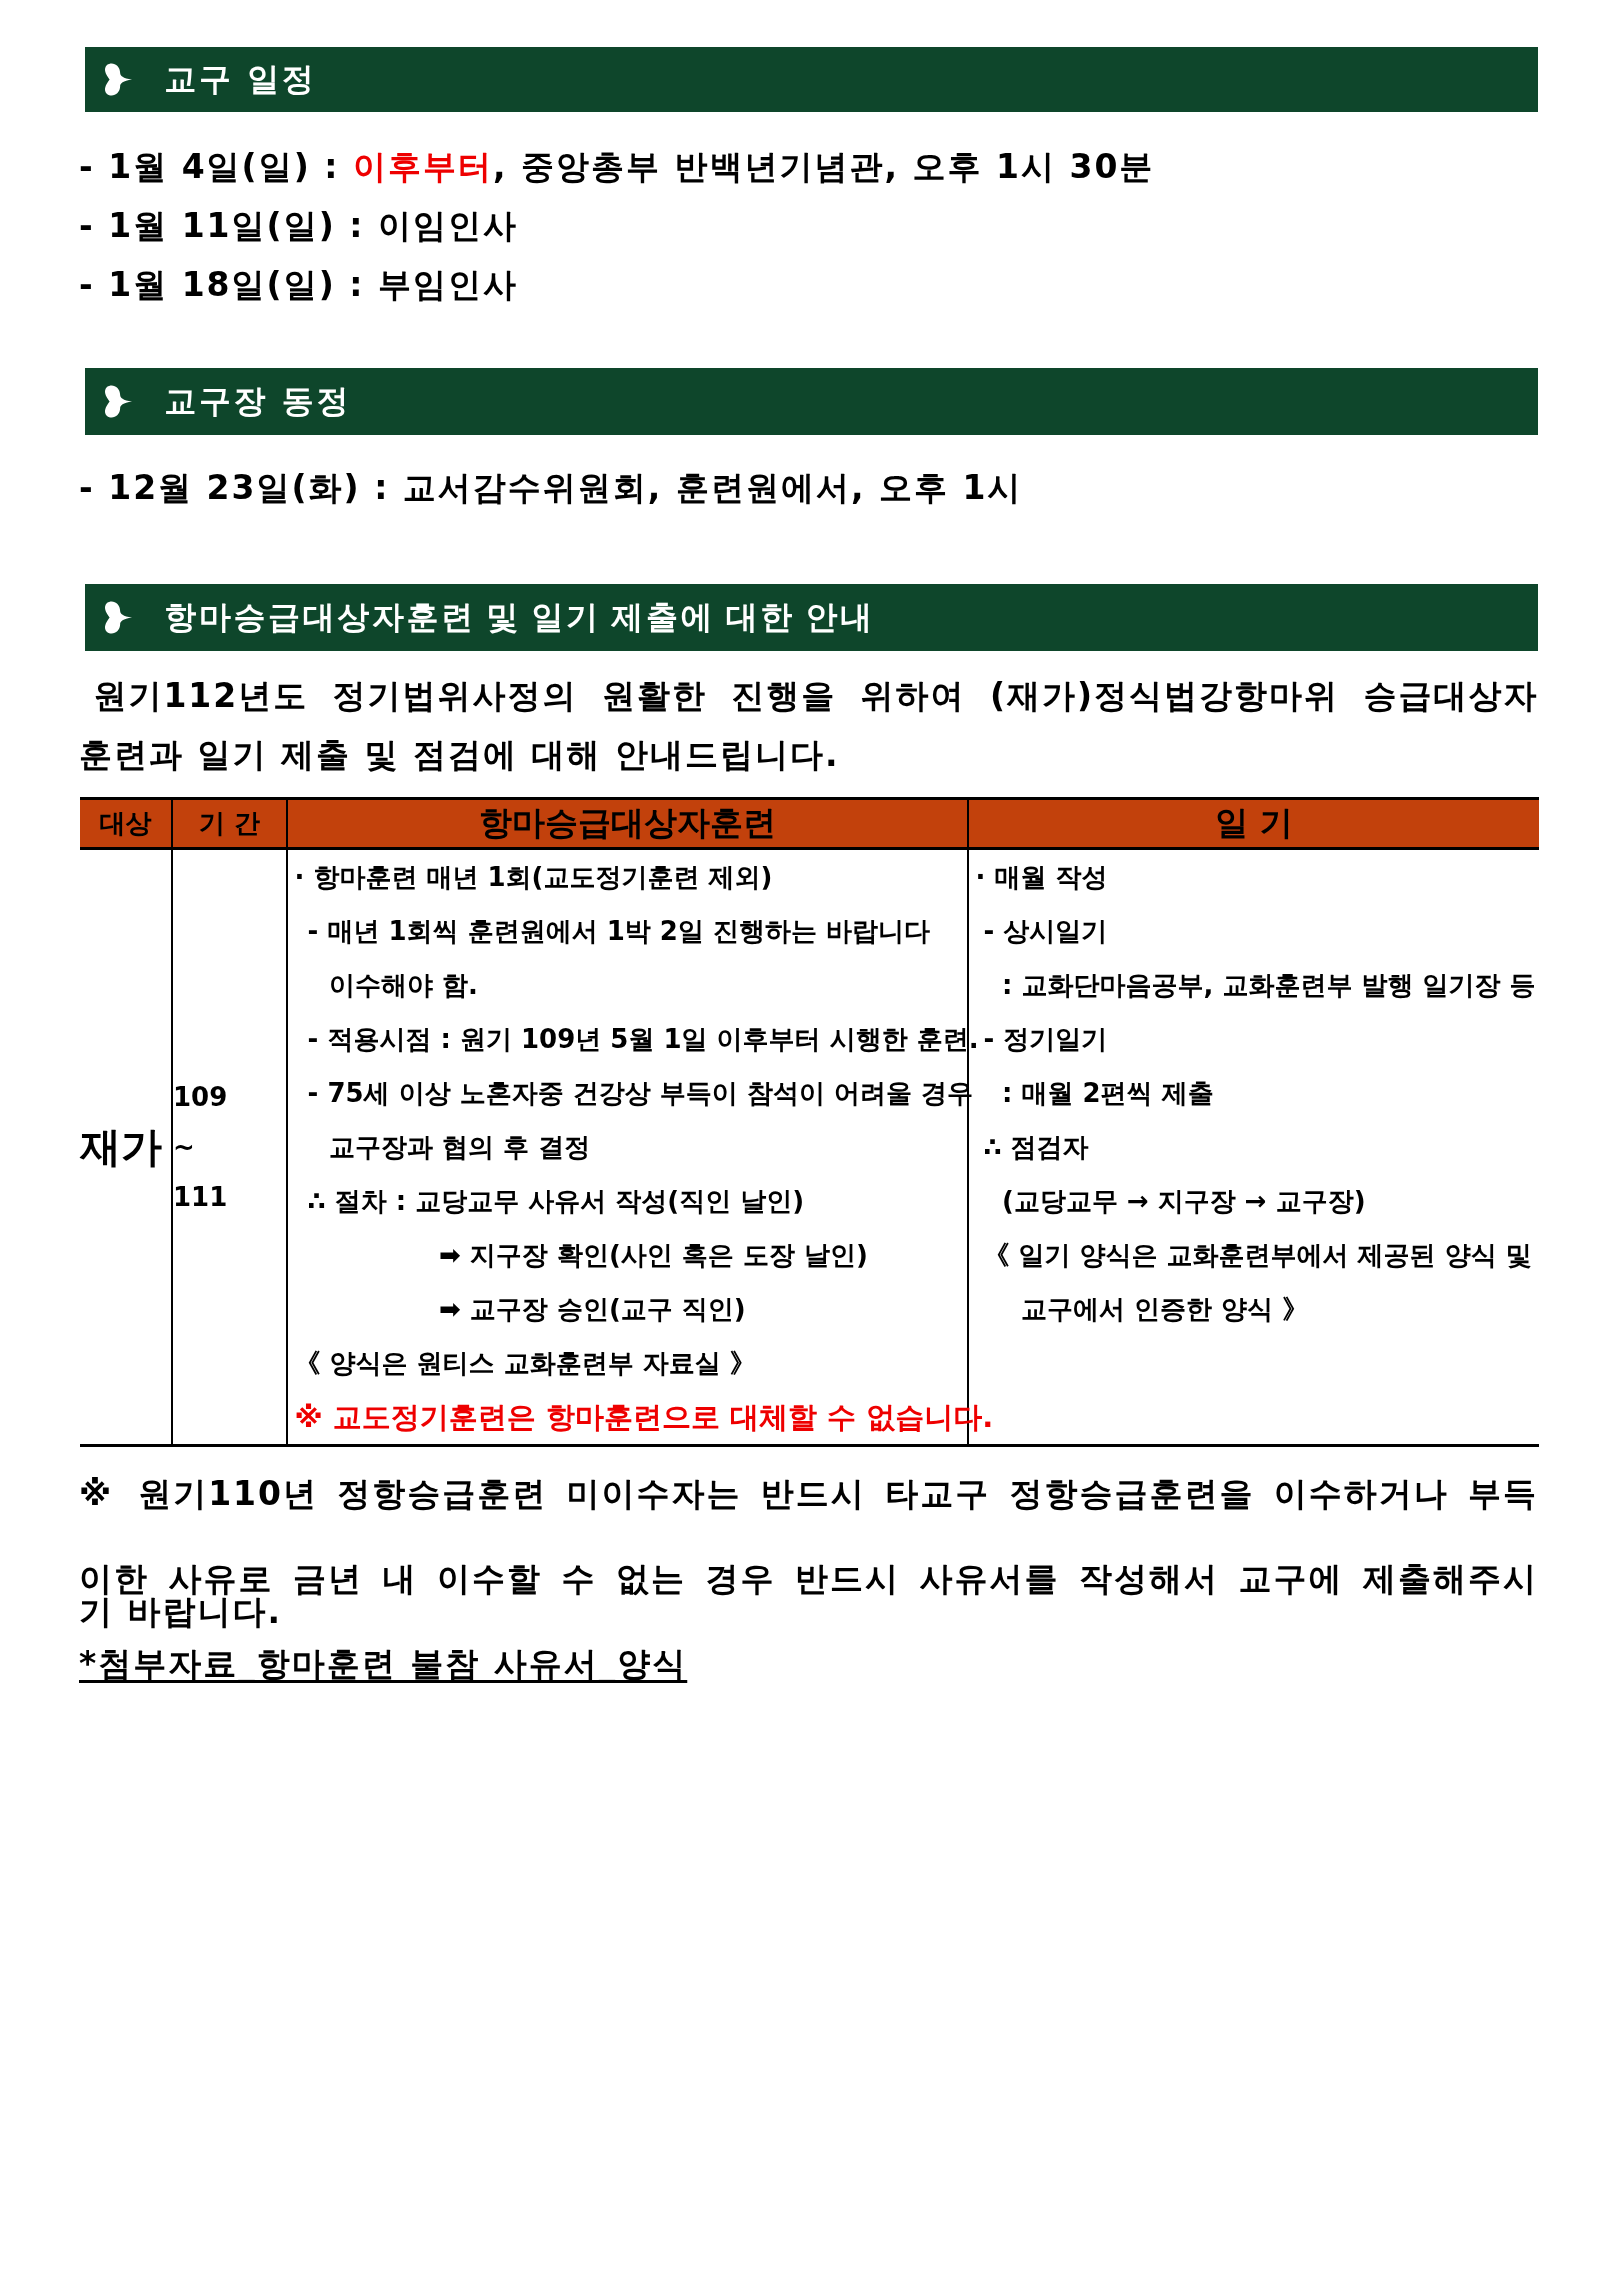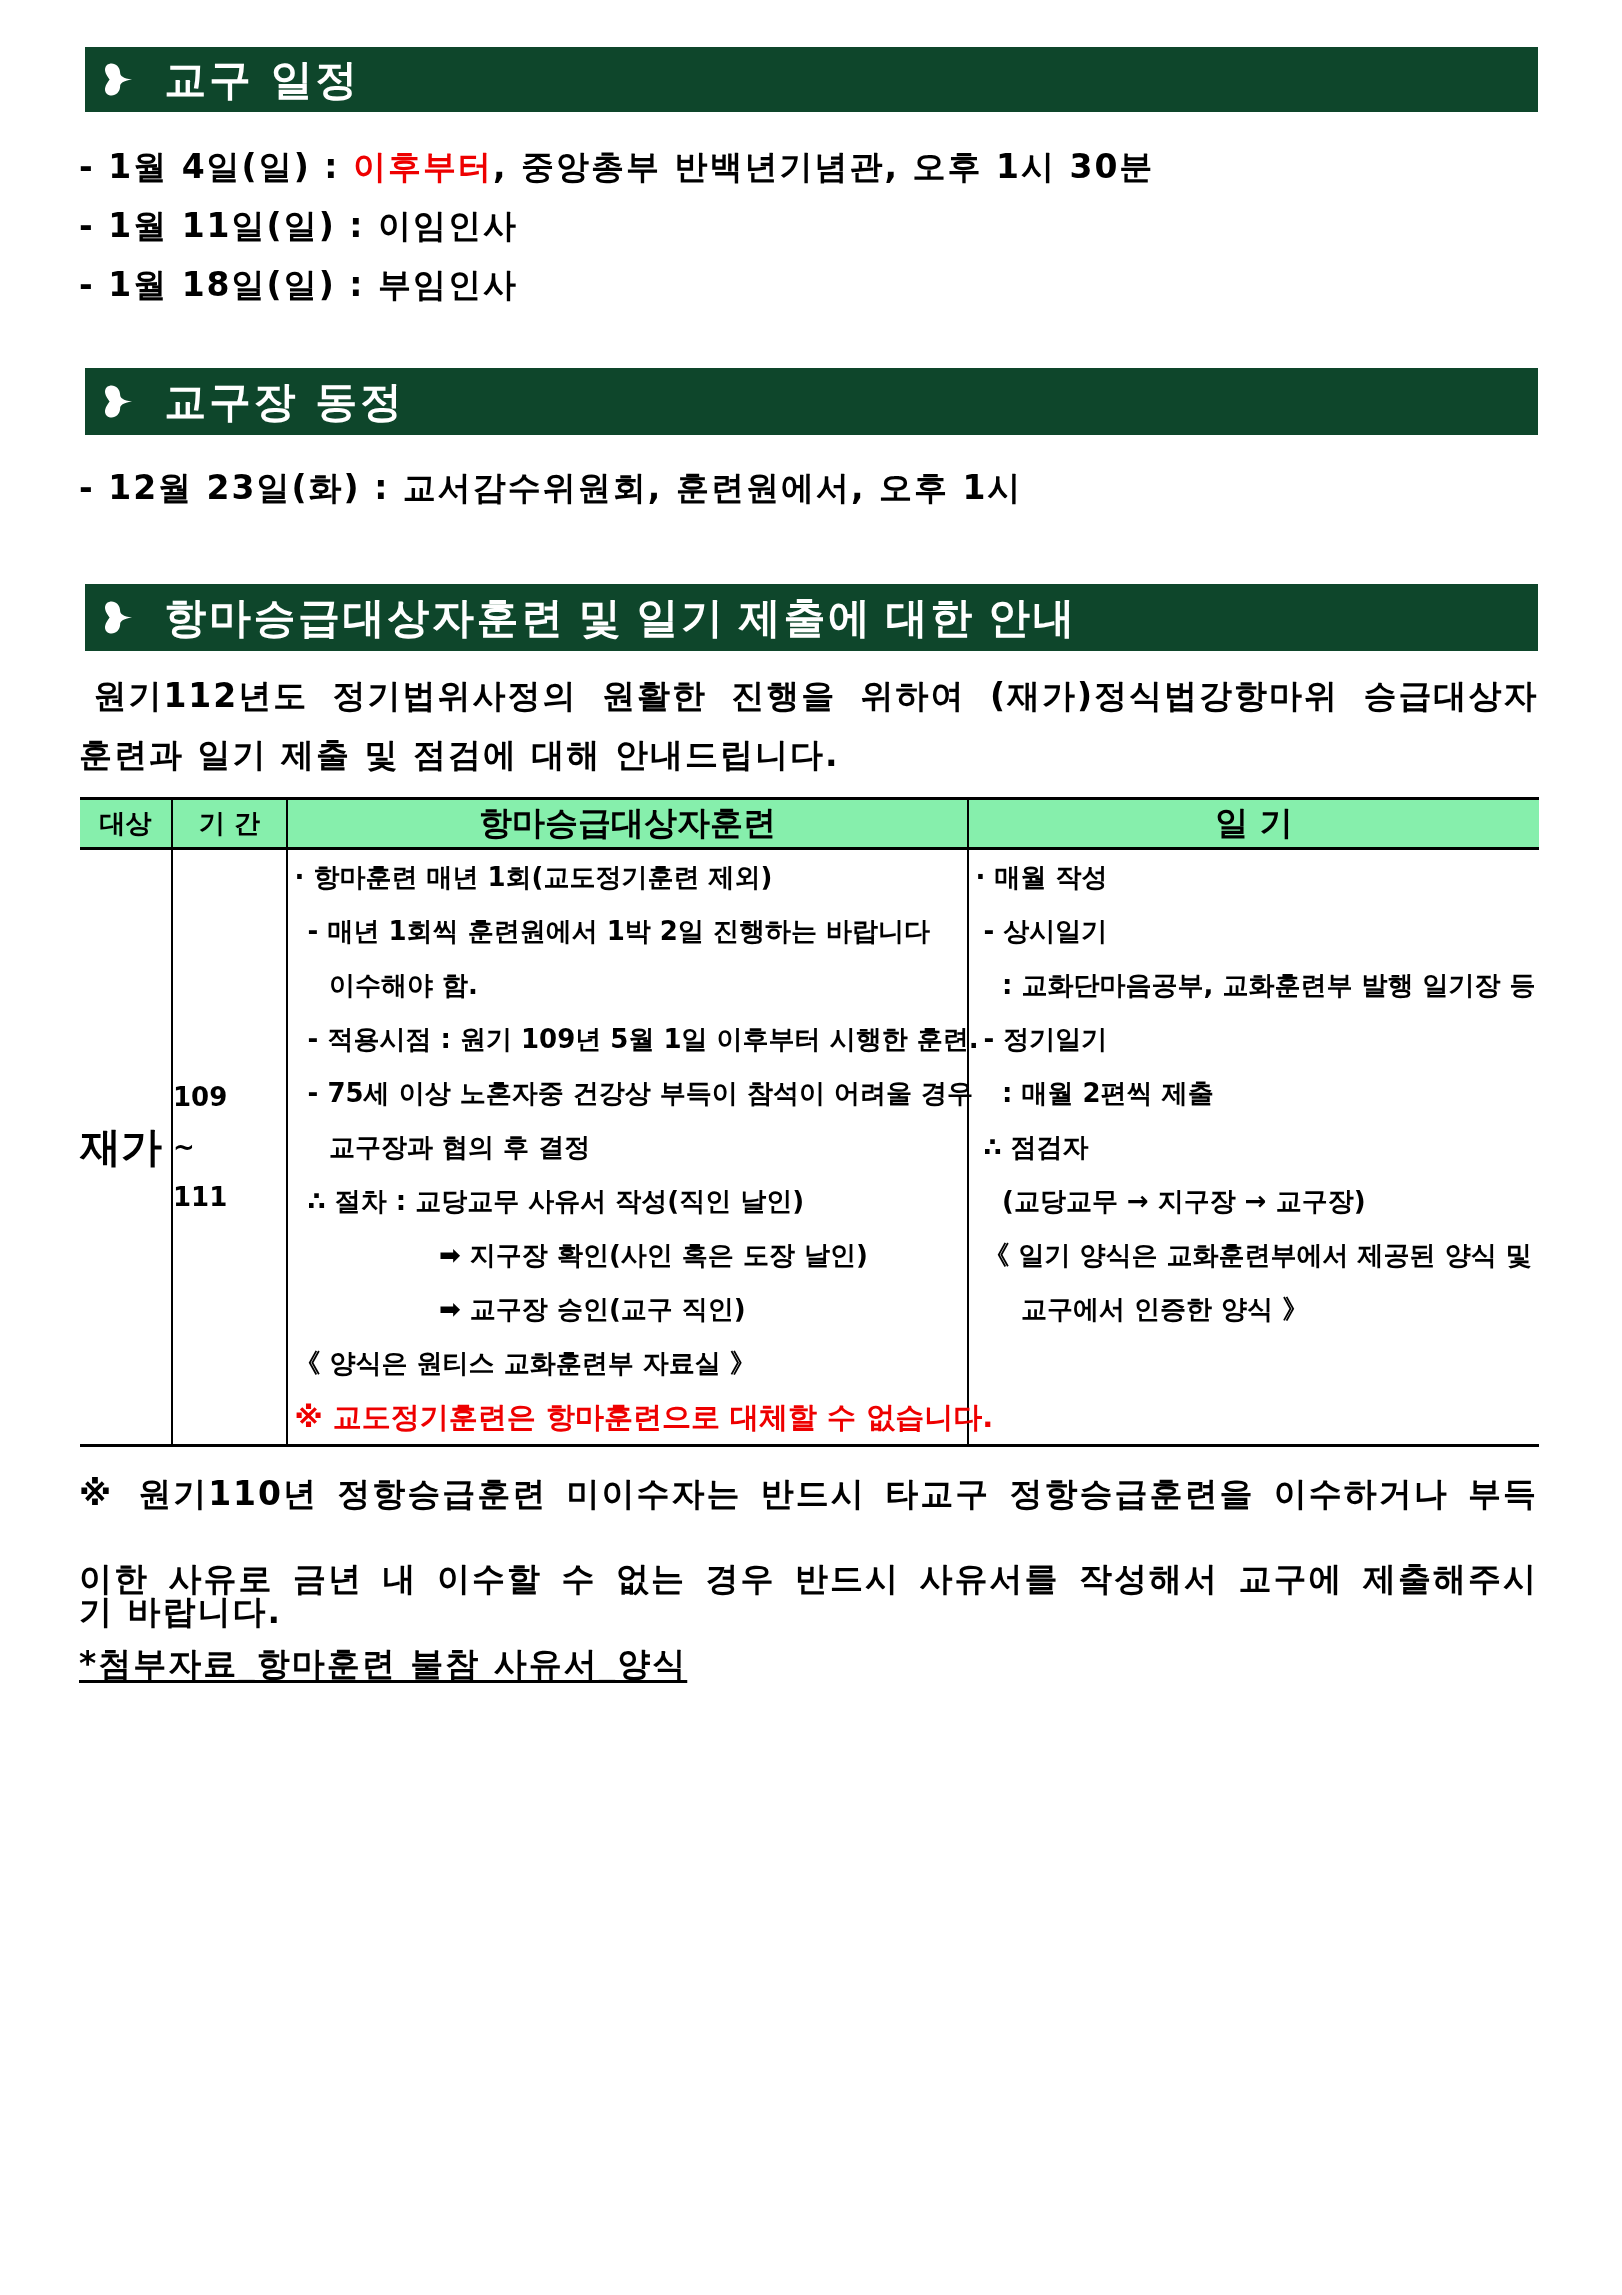--- a/index.html
+++ b/index.html
@@ -4,39 +4,39 @@
 <style>
   html, body { margin: 0; padding: 0; background: #ffffff; }
   body {
     width: 1623px; height: 2295px; position: relative; overflow: hidden;
     font-family: "DejaVu Sans", "Liberation Sans", sans-serif; color: #000;
   }
   .section-bar {
     position: absolute; left: 85px; width: 1453px;
     background: #0e462b; color: #fff;
     display: flex; align-items: center;
-    font-weight: bold; font-size: 42px; letter-spacing: 2.6px;
+    font-weight: bold; font-size: 32px; letter-spacing: 2.6px;
   }
   .section-bar .bullet { width: 39px; margin-left: 18.3px; margin-right: 22px; display:flex; align-items:center; }
   .line {
     position: absolute; left: 79px; font-weight: bold; font-size: 33px; letter-spacing: 2px;
     white-space: nowrap;
   }
   .red { color: #ee0000; }
   .para {
     position: absolute; left: 79px; width: 1459px; font-weight: bold; font-size: 33px;
     line-height: 59px; letter-spacing: 2px; text-align: justify; text-align-last: justify;
   }
   .para.last { text-align-last: left; }
   table.main {
     position: absolute; left: 80px; top: 797px; width: 1458px;
     border-collapse: collapse; table-layout: fixed;
   }
   table.main th {
-    background: #86efac; font-weight: bold; height: 47px; padding: 0;
+    background: #c2410c; font-weight: bold; height: 47px; padding: 0;
     border-top: 3.9px solid #000; border-bottom: 3.9px solid #000;
     border-left: 2.6px solid #000; border-right: 2.6px solid #000;
   }
   table.main th:first-child, table.main td:first-child { border-left: none; }
   table.main th:last-child, table.main td:last-child { border-right: none; }
   table.main td {
     border-left: 2.6px solid #000; border-right: 2.6px solid #000; border-bottom: 3.9px solid #000;
     vertical-align: top; padding: 0; height: 582px;
   }
   .th-sm { font-size: 26px; }

